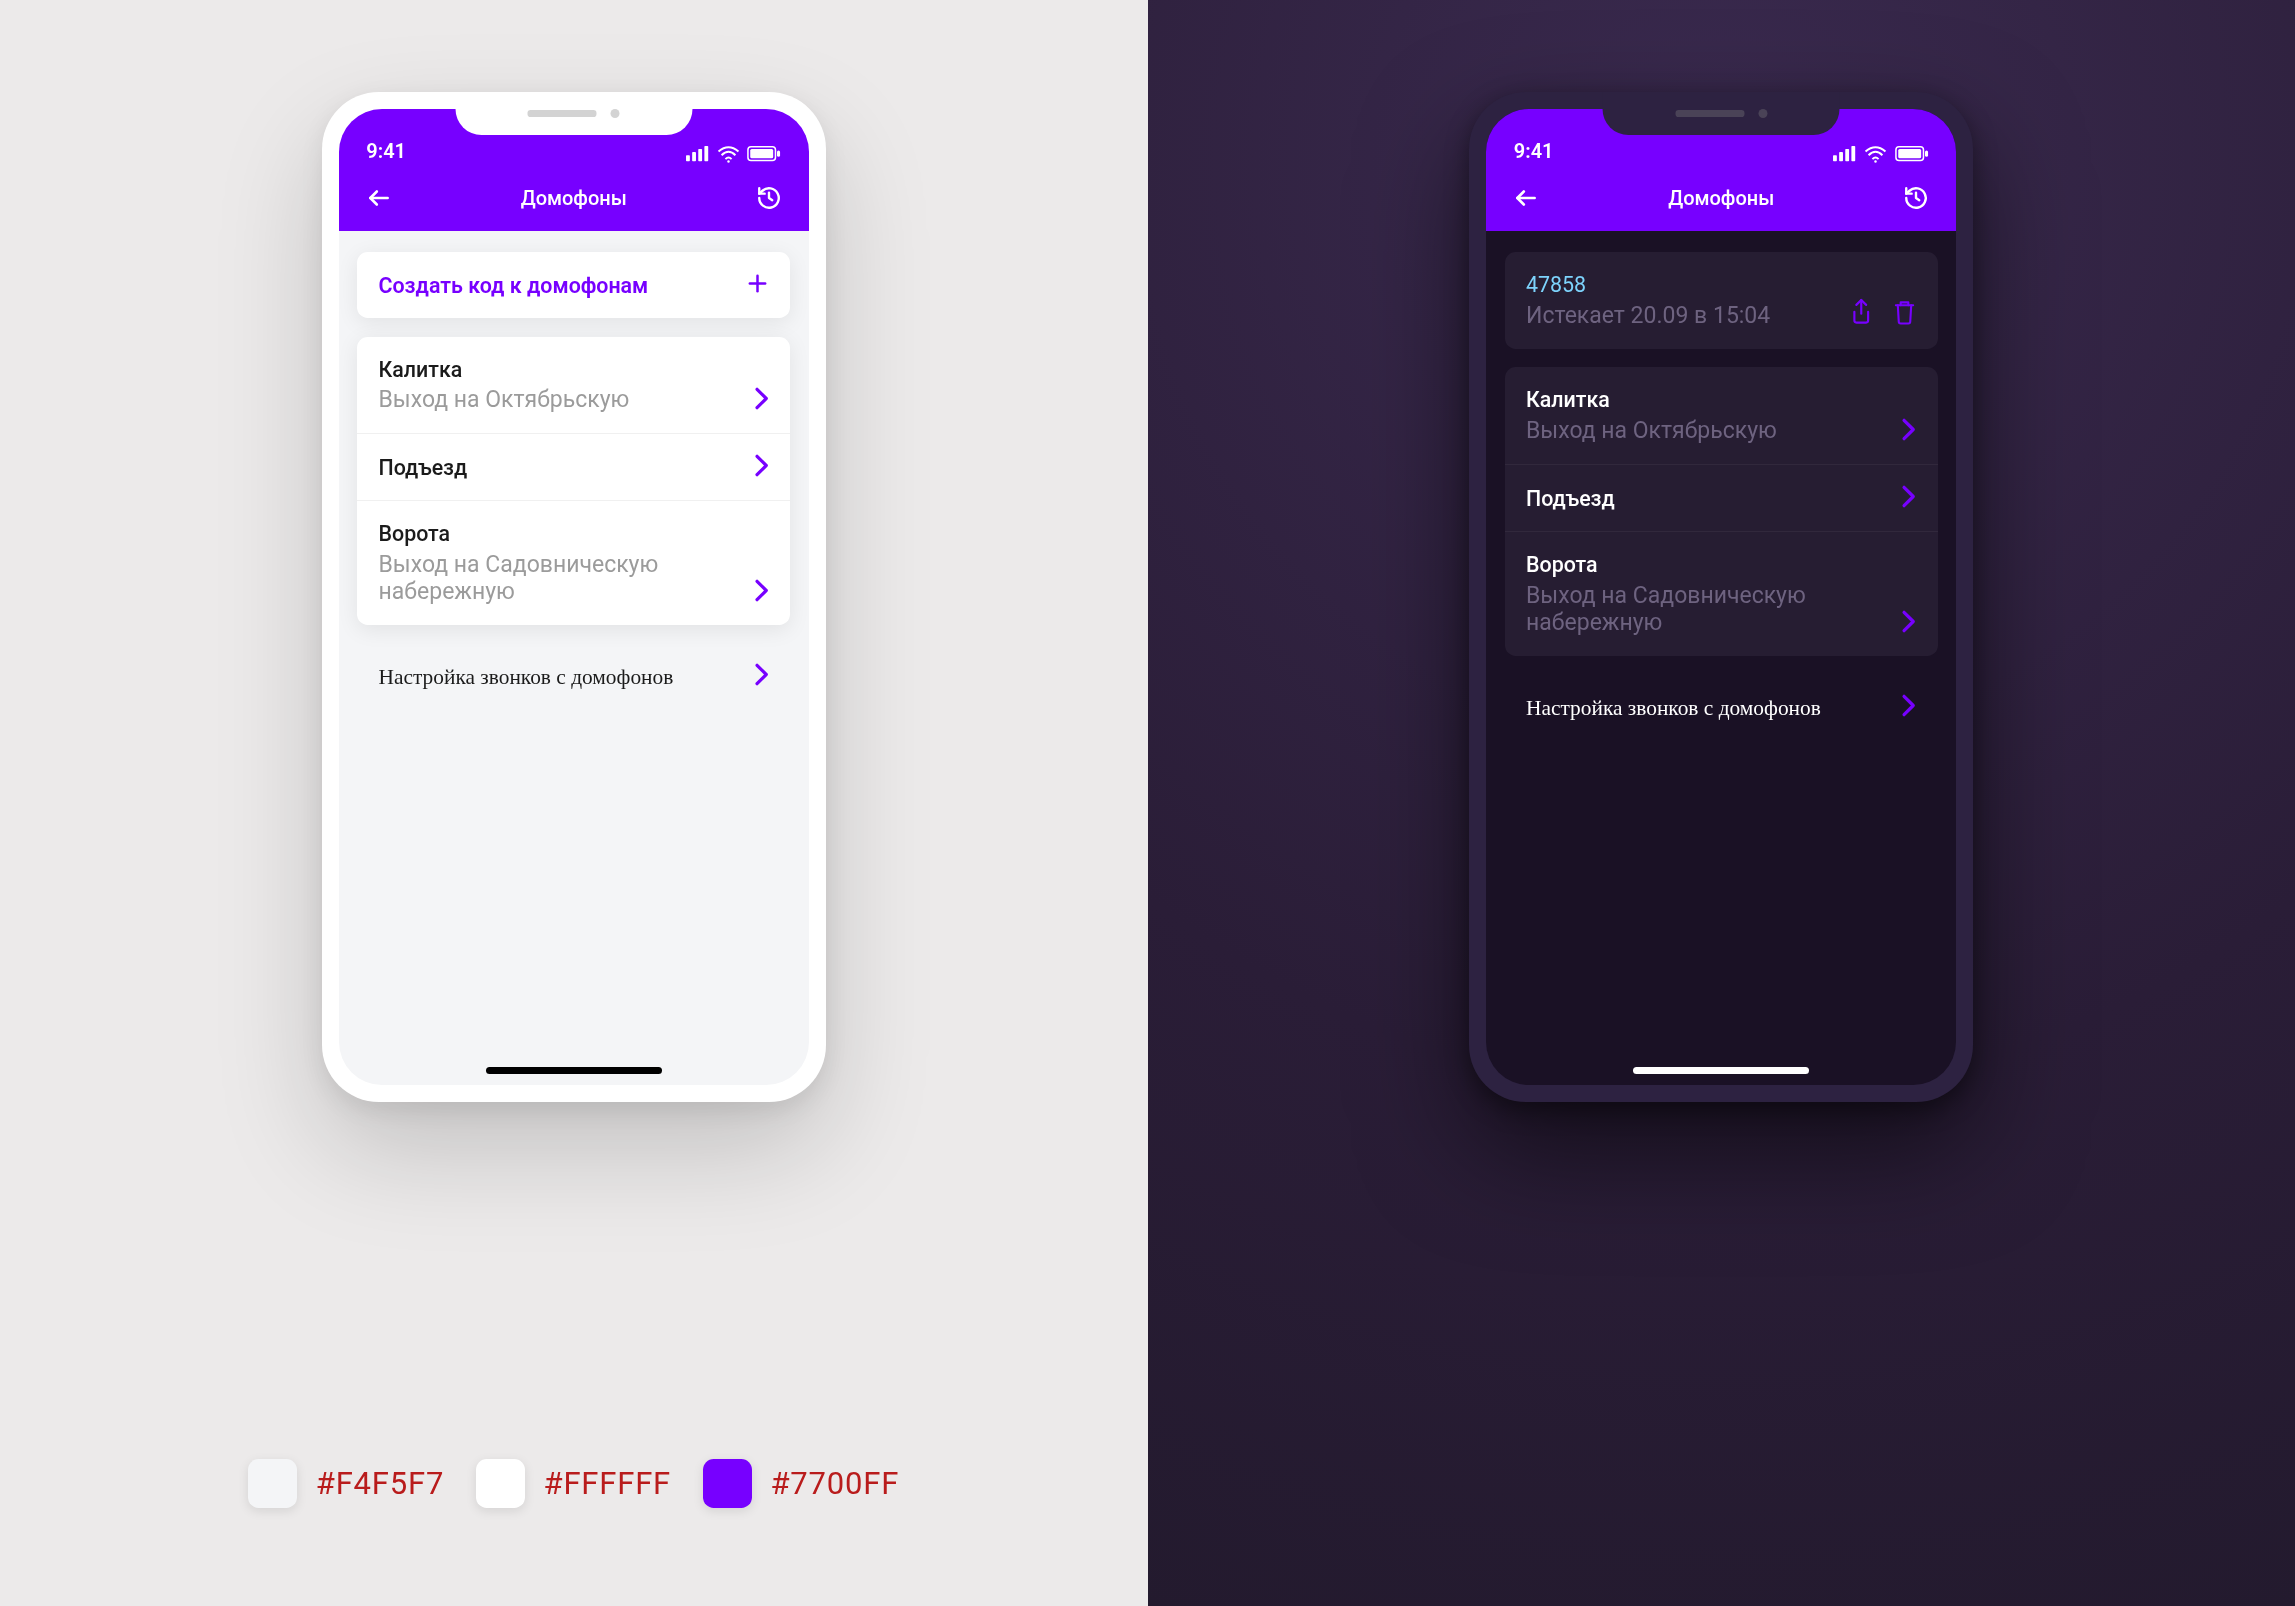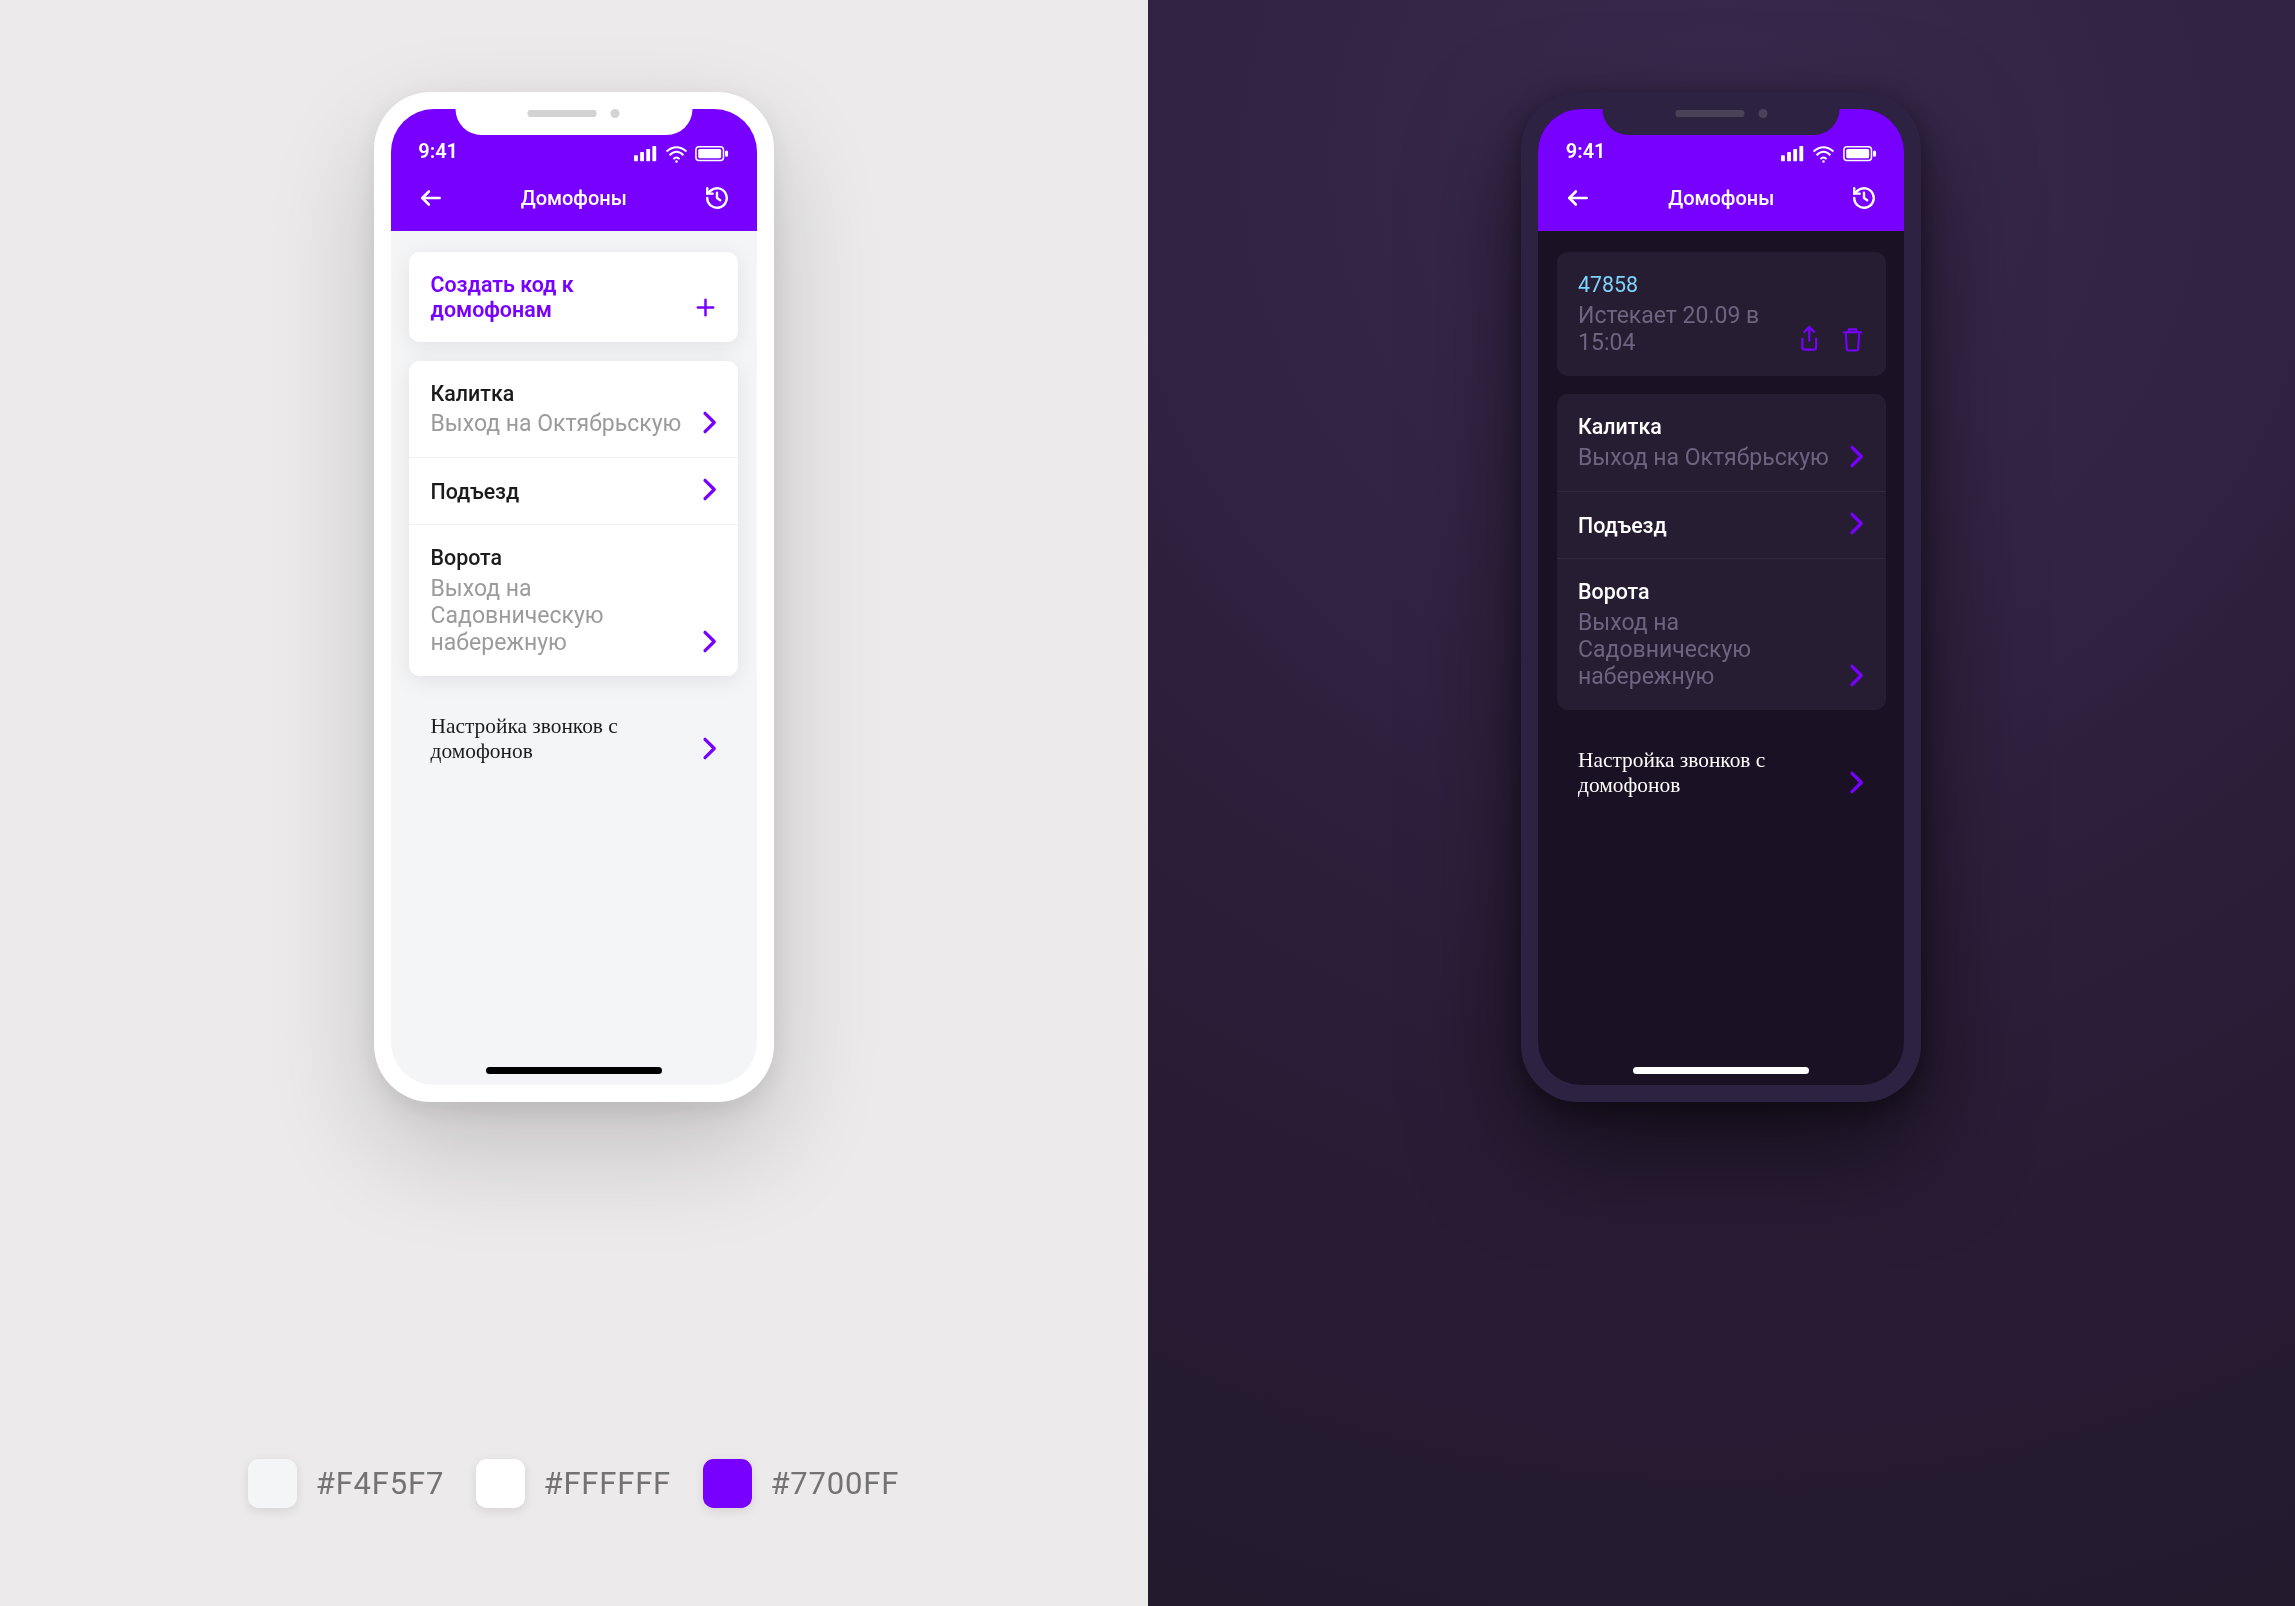--- a/index.html
+++ b/index.html
@@ -19,21 +19,21 @@
     flex-direction: column;
     align-items: center;
     justify-content: flex-start;
     padding-top: 92px;
   }
   .half.light { background: #eceaea; }
   .half.dark  { background: radial-gradient(circle at 50% 10%, #3a2a4f 0%, #2a1d37 60%, #231a2e 100%); }
 
   
   .phone {
-    width: 400px;
+    width: 504px;
     height: 1010px;
     border-radius: 57px;
     position: relative;
     padding: 17px;
   }
   .light .phone {
     background: #ffffff;
     box-shadow: 0 46px 107px rgba(0,0,0,0.18), 0 7.7px 23px rgba(0,0,0,0.08);
   }
   .dark .phone {
@@ -165,21 +165,21 @@
     position: absolute;
     bottom: 99px;
     left: 0; right: 0;
     display: flex;
     align-items: center;
     justify-content: center;
     gap: 32px;
     font-size: 31px;
     letter-spacing: 0.8px;
   }
-  .light .palette { color:#737373; }
+  .light .palette { color:#b91c1c; }
   .dark  .palette { color:#6f6182; }
   .sw-group { display:flex; align-items:center; gap:18.4px; }
   .swatch {
     width: 49px; height:49px; border-radius:10.7px;
   }
   .light .swatch { box-shadow: 0 3.1px 10.7px rgba(0,0,0,0.1); }
   .dark  .swatch { box-shadow: 0 3.1px 10.7px rgba(0,0,0,0.4); }
 
   .row .actions { display:flex; gap:20px; align-items:center; }
 </style>

